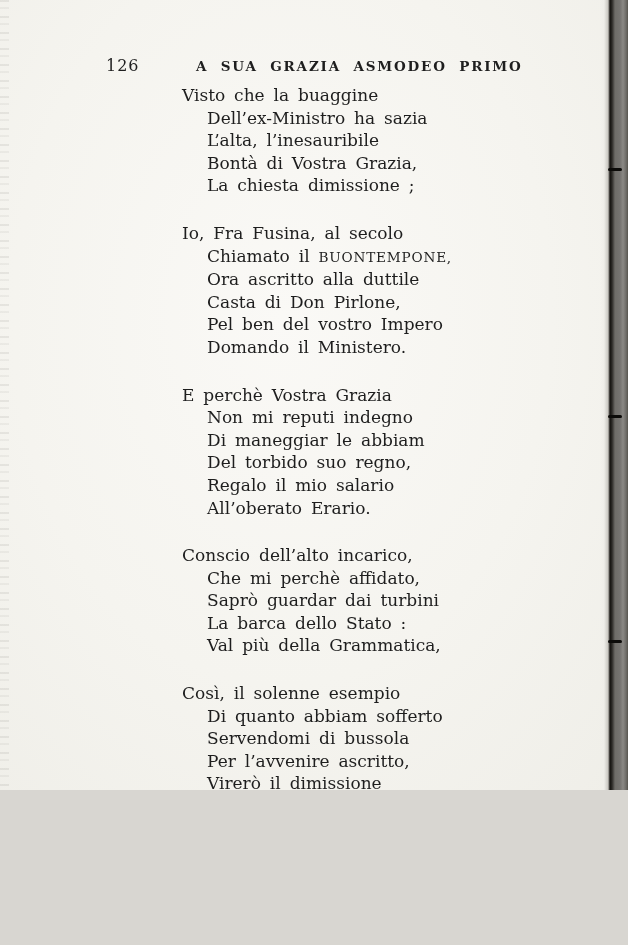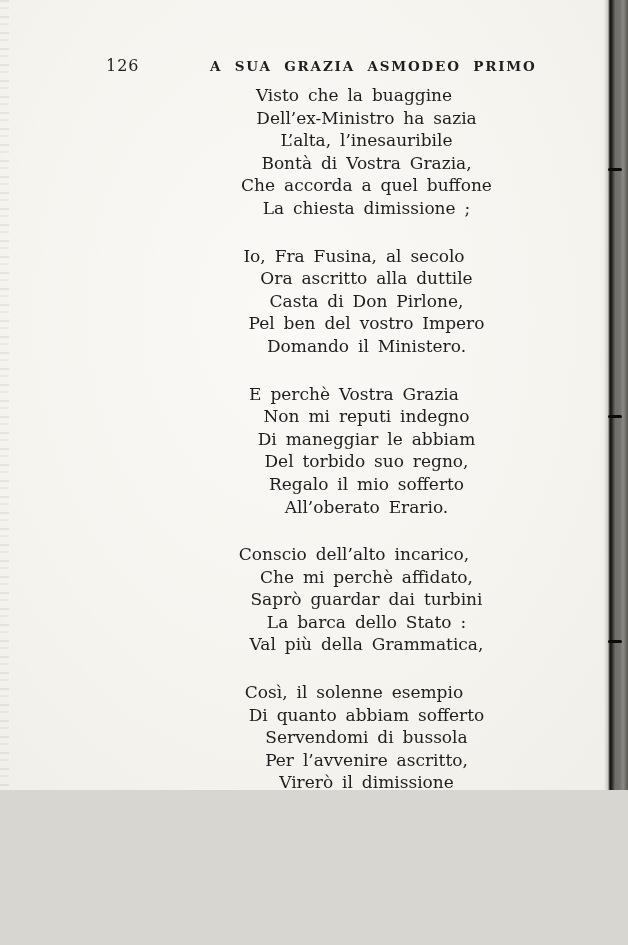--- a/index.html
+++ b/index.html
@@ -59,34 +59,33 @@
   .header-row { position: absolute; top: 55px; left: 0; right: 0; }
   #page-number {
     position: absolute;
     left: 106px;
     top: 1px;
     font-size: 16px;
     letter-spacing: 1px;
   }
   #running-header {
     position: absolute;
-    left: 210px;
+    left: 196px;
     top: 3px;
     font-size: 13.5px;
     font-weight: bold;
     letter-spacing: 1.8px;
     word-spacing: 6px;
     white-space: nowrap;
   }
   #poem {
     position: absolute;
-    left: 189px;
+    left: 182px;
     top: 84px;
     width: 330px;
-    text-align: center;
   }
   .stanza { margin: 0 0 25px 0; }
   .line {
     font-size: 17px;
     line-height: 22.6px;
     word-spacing: 3.5px;
     white-space: nowrap;
   }
   .line.indent { padding-left: 25px; }
   .sc {
@@ -135,38 +134,38 @@
     <div id="running-header">A SUA GRAZIA ASMODEO PRIMO</div>
   </div>
 
   <div id="poem">
 
     <div class="stanza">
       <div class="line">Visto che la buaggine</div>
       <div class="line indent">Dell’ex-Ministro ha sazia</div>
       <div class="line indent">L’alta, l’inesauribile</div>
       <div class="line indent">Bontà di Vostra Grazia,</div>
-      <div class="line indent">Che accorda a quel buffone</div>
       <div class="line indent">La chiesta dimissione ;</div>
     </div>
 
     <div class="stanza">
       <div class="line">Io, Fra Fusina, al secolo</div>
+      <div class="line indent"><span>Chiamato il </span><span class="sc">BUONTEMPONE,</span></div>
       <div class="line indent">Ora ascritto alla duttile</div>
       <div class="line indent">Casta di Don Pirlone,</div>
       <div class="line indent">Pel ben del vostro Impero</div>
       <div class="line indent">Domando il Ministero.</div>
     </div>
 
     <div class="stanza">
       <div class="line">E perchè Vostra Grazia</div>
       <div class="line indent">Non mi reputi indegno</div>
       <div class="line indent">Di maneggiar le abbiam</div>
       <div class="line indent">Del torbido suo regno,</div>
-      <div class="line indent">Regalo il mio sofferto</div>
+      <div class="line indent">Regalo il mio salario</div>
       <div class="line indent">All’oberato Erario.</div>
     </div>
 
     <div class="stanza">
       <div class="line">Conscio dell’alto incarico,</div>
       <div class="line indent">Che mi perchè affidato,</div>
       <div class="line indent">Saprò guardar dai turbini</div>
       <div class="line indent">La barca dello Stato :</div>
       <div class="line indent">Val più della Grammatica,</div>
     </div>

